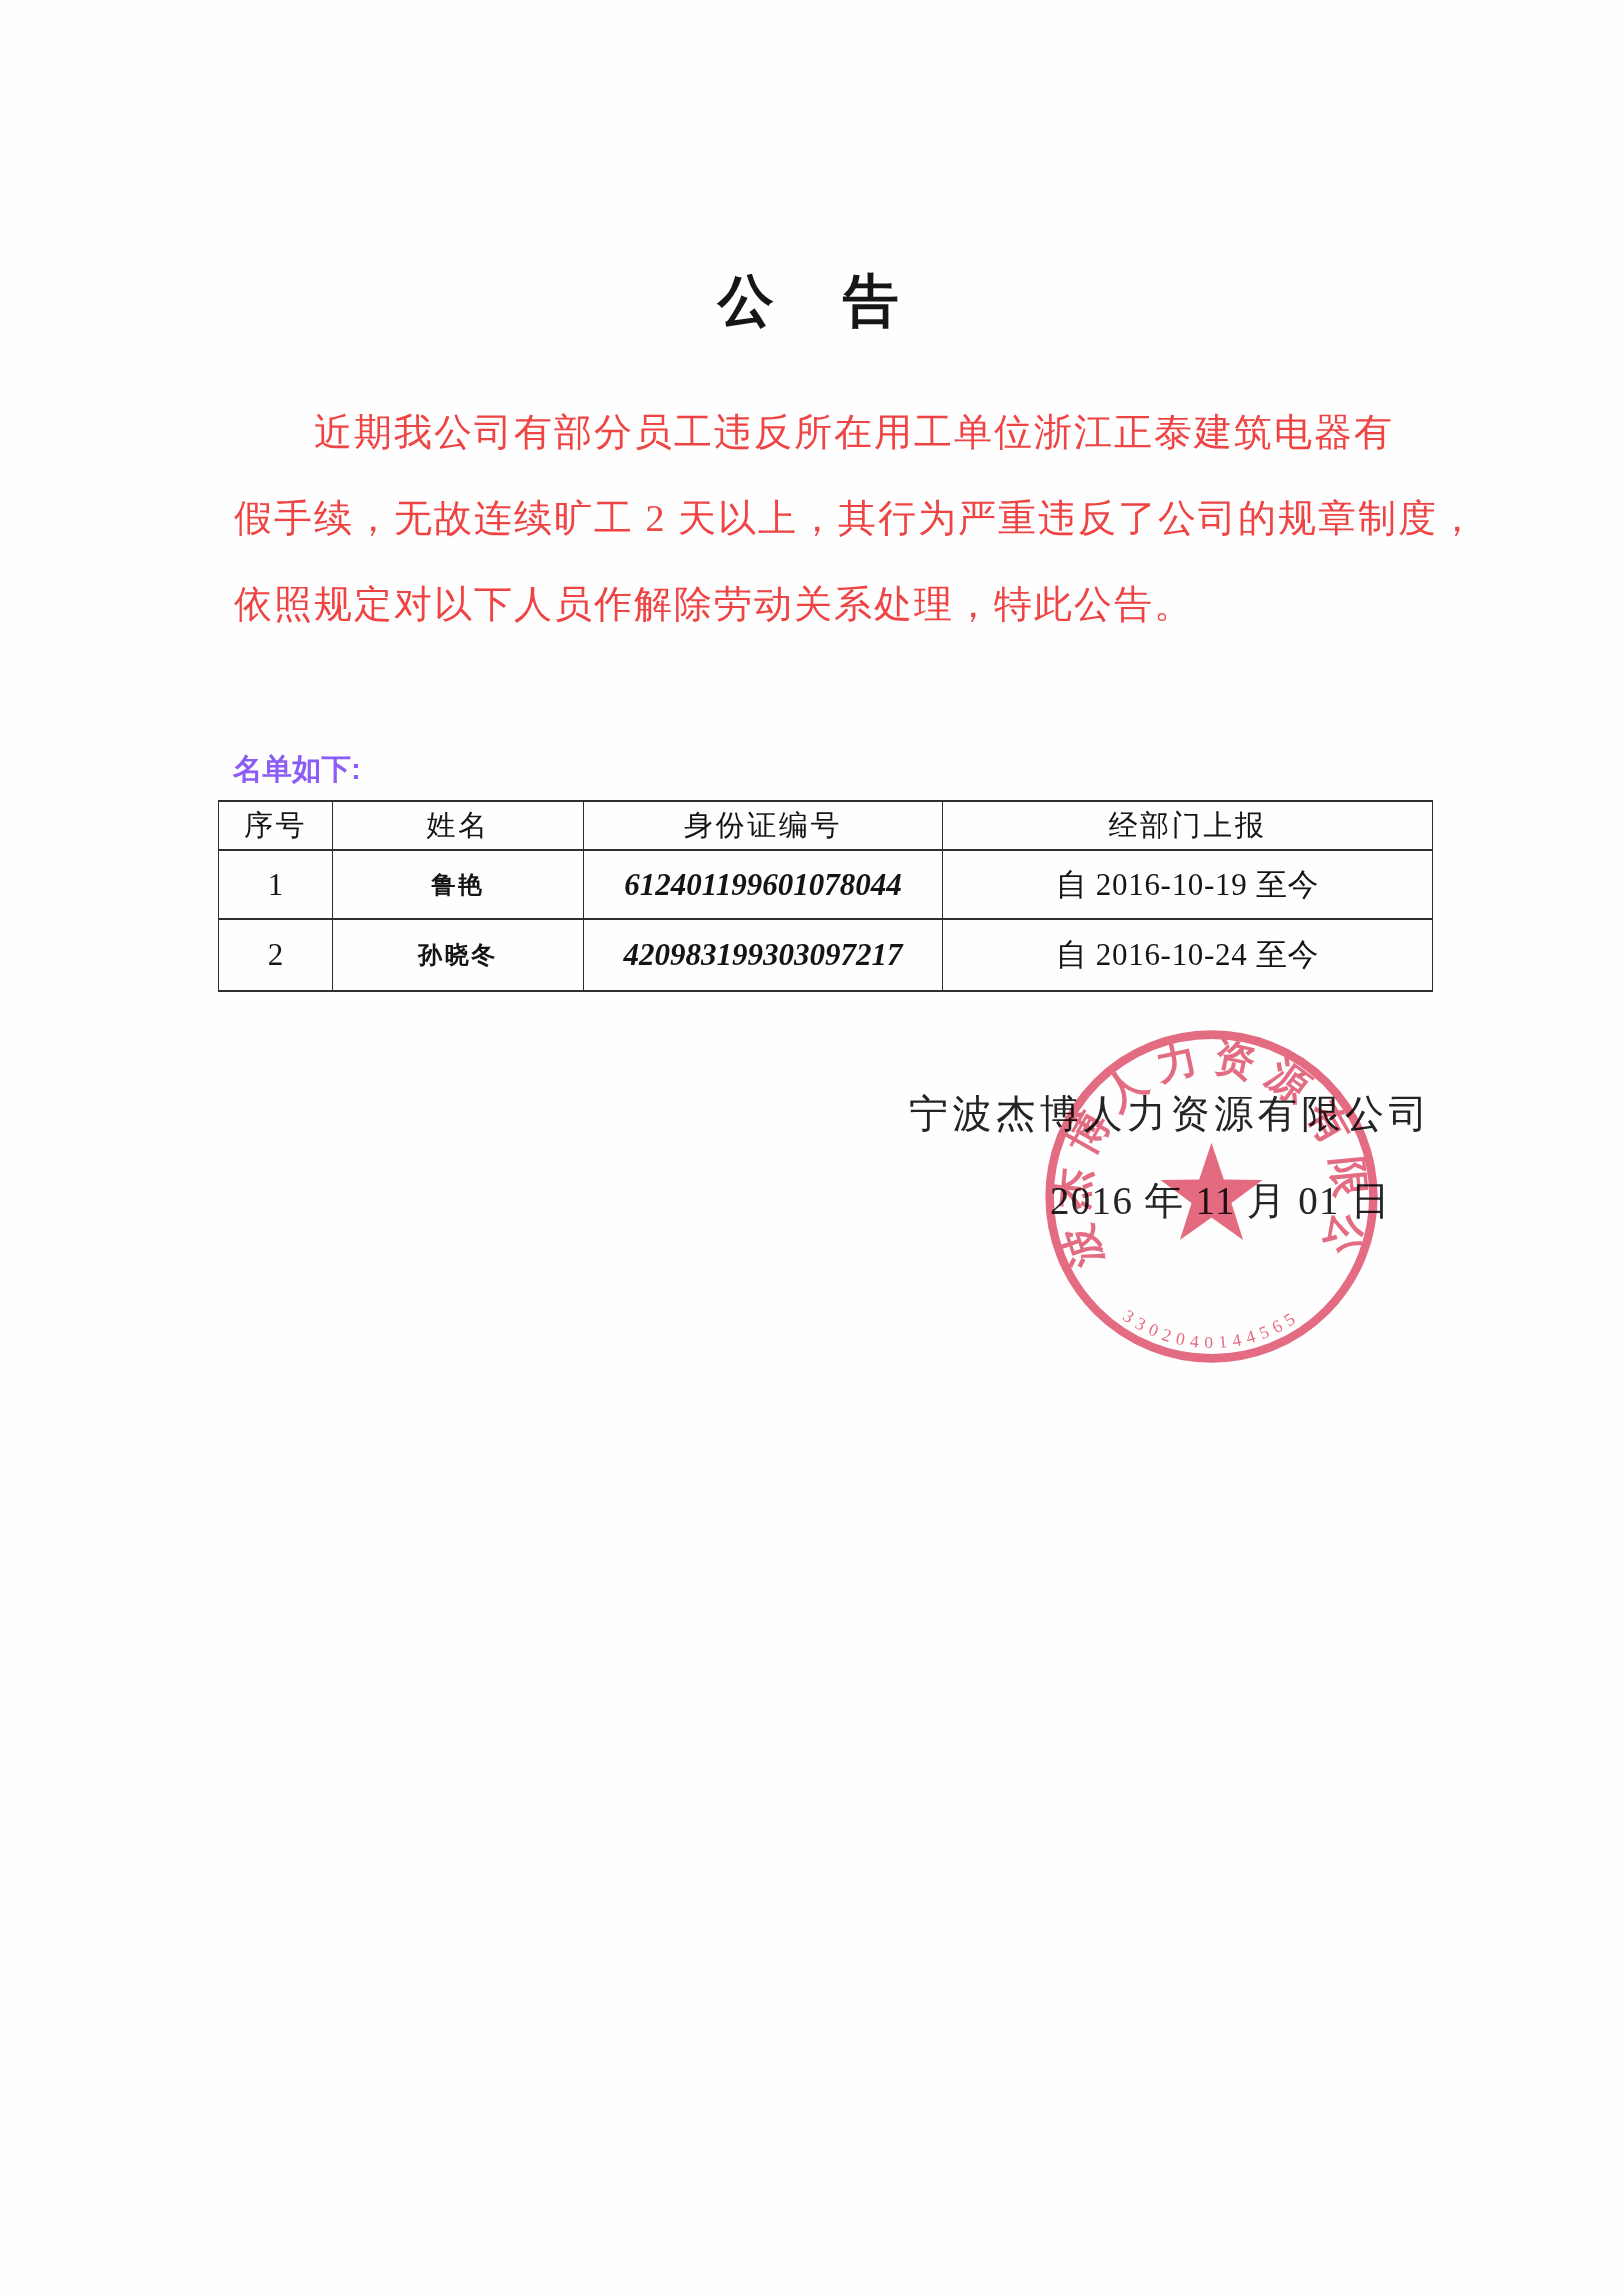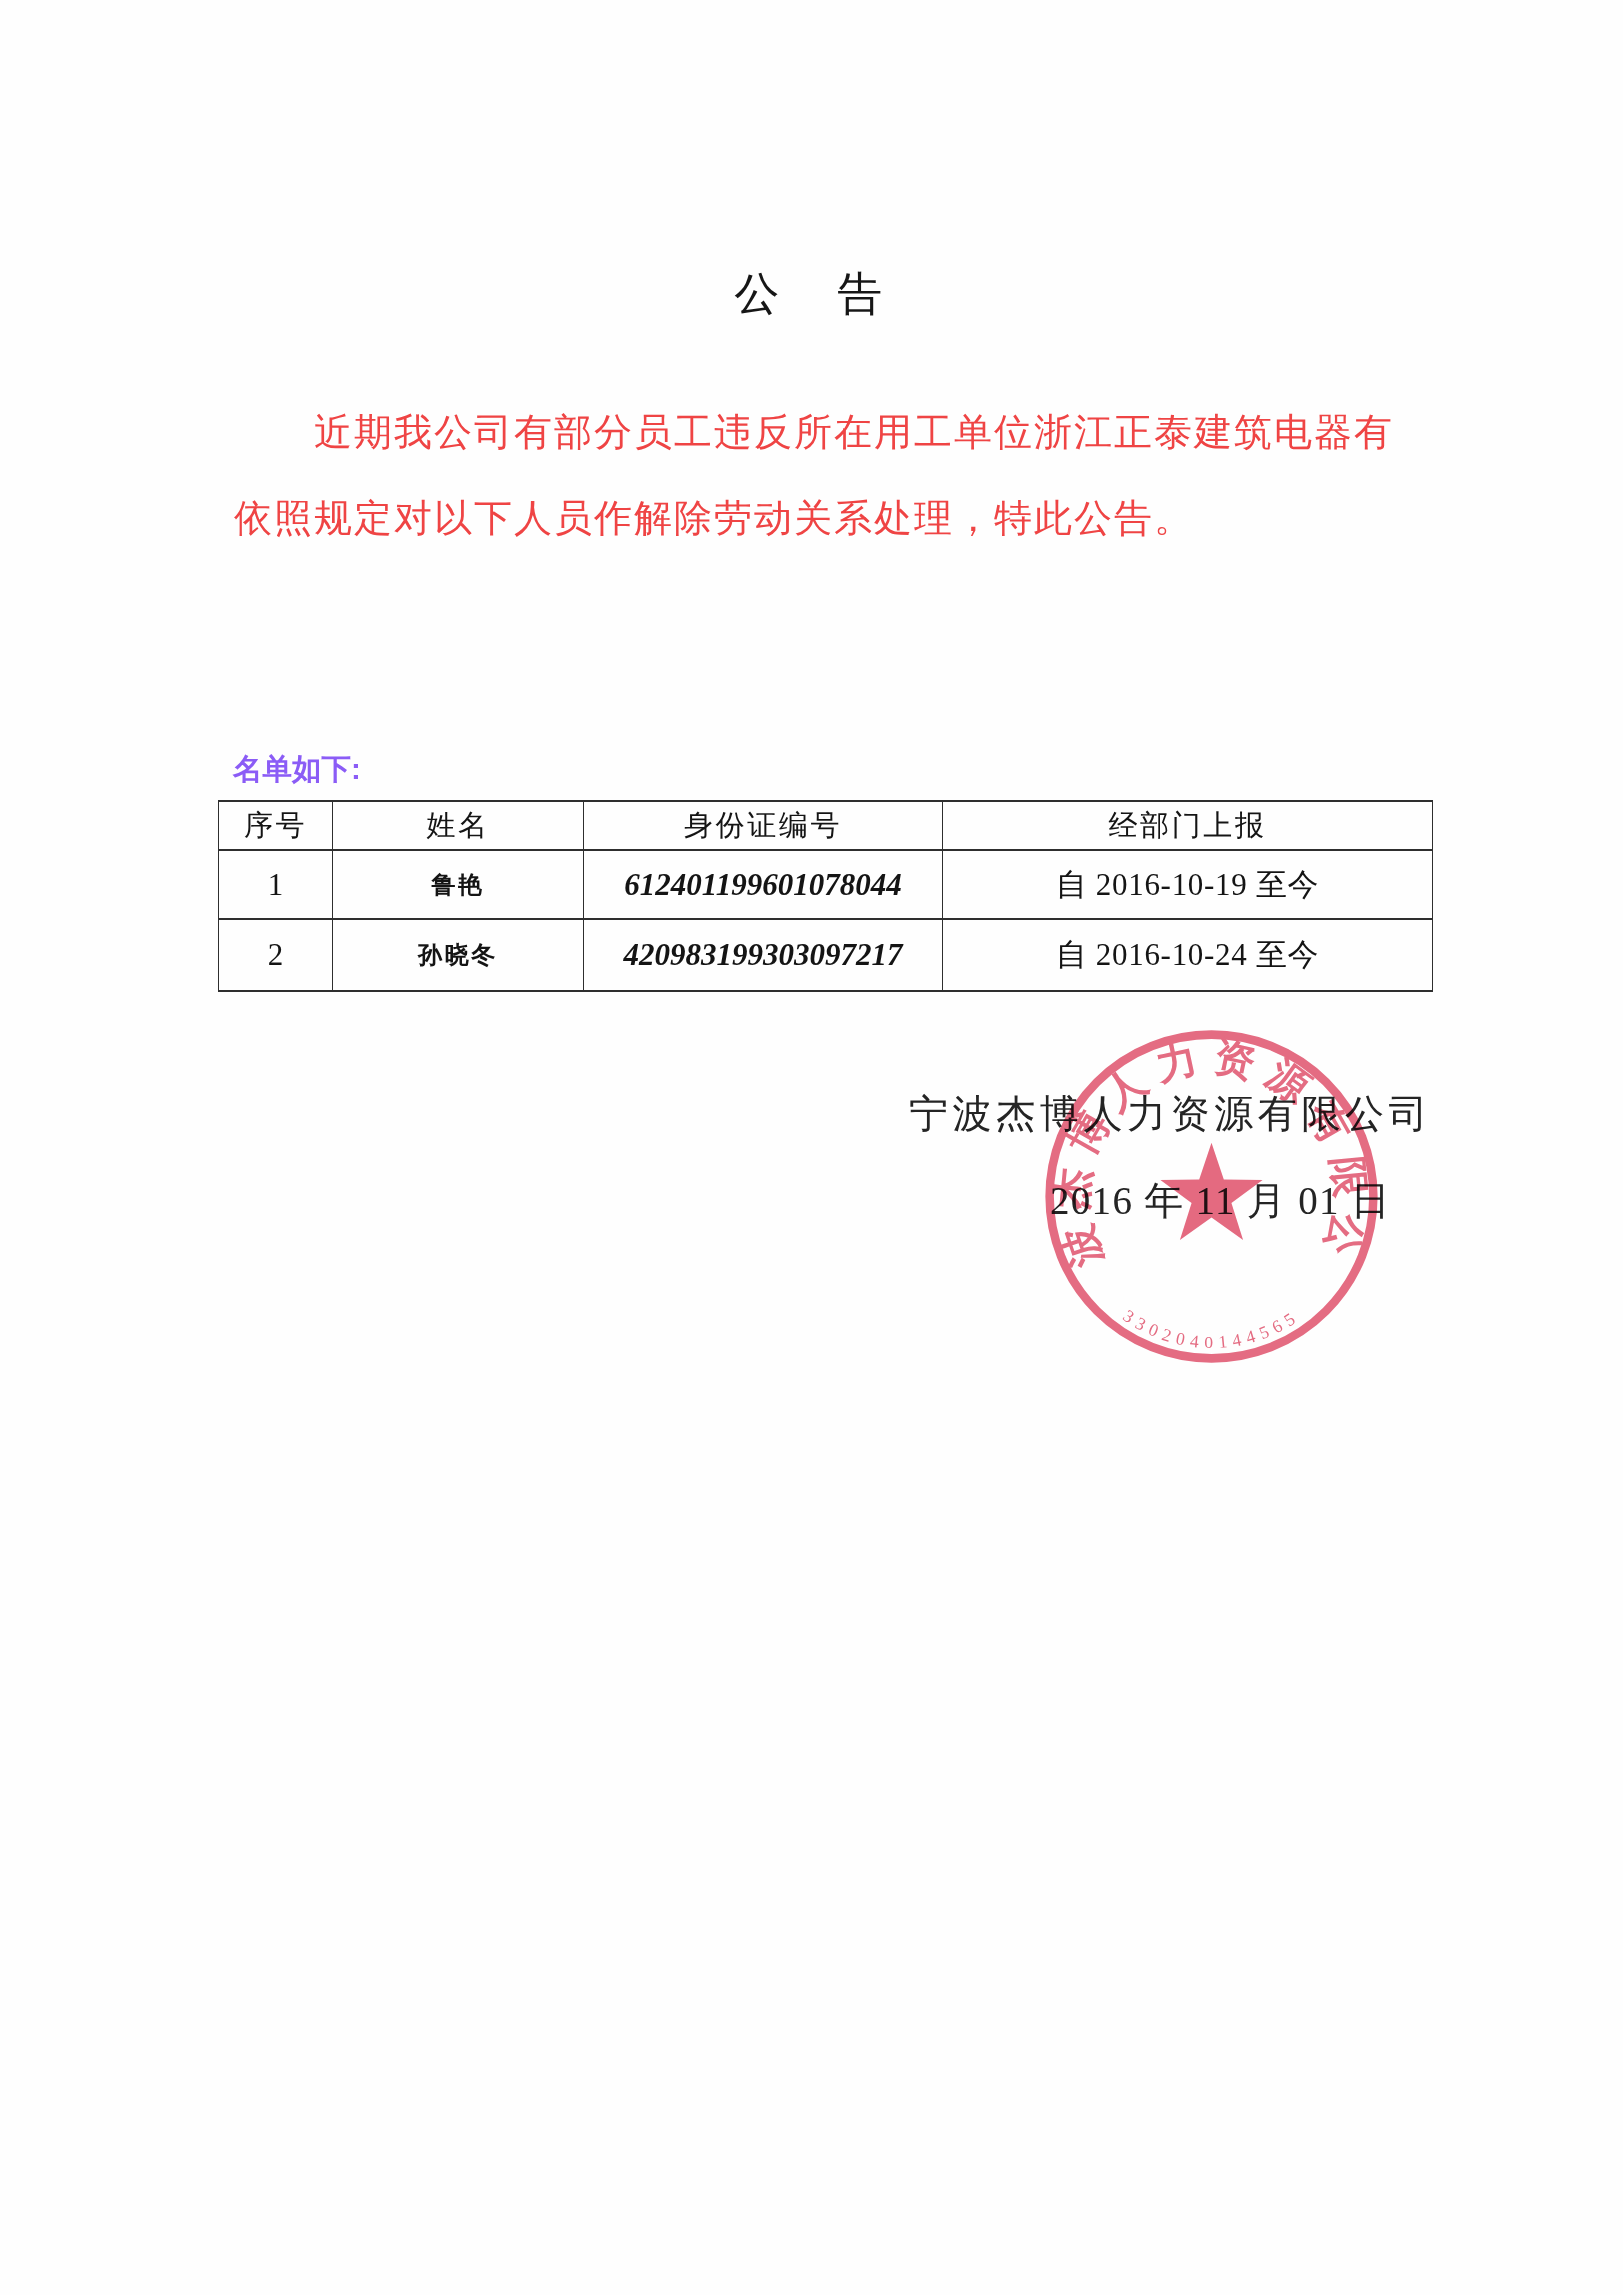--- a/index.html
+++ b/index.html
@@ -5,21 +5,21 @@
   html,body { margin:0; padding:0; background:#d8d8d8; }
   .page {
     position:relative; width:1623px; height:2295px;
     background:#fefefe; overflow:hidden;
     color:#1e1e1e;
   }
   .doc-title {
     position:absolute; top:264px; left:0; width:100%;
     text-align:center;
     font-family:"Liberation Serif", serif;
-    font-size:45px; font-weight:normal; letter-spacing:6.5px;
+    font-size:56px; font-weight:bold; letter-spacing:6.5px;
     color:#161616;
   }
   .para {
     position:absolute; left:234px; top:389px; width:1178px;
     font-family:"Liberation Serif", serif;
     font-size:38px; letter-spacing:2px; color:#ef4444;
   }
   .para .pline { height:86px; line-height:86px; white-space:nowrap; }
   .para .indent { text-indent:80px; }
   .list-label {
@@ -71,20 +71,21 @@
 </style>
 </head>
 <body>
 
 <div class="page">
 
   <div class="doc-title">公　告</div>
 
   <div class="para">
     <div class="pline indent">近期我公司有部分员工违反所在用工单位浙江正泰建筑电器有</div>
+    <div class="pline">假手续，无故连续旷工 2 天以上，其行为严重违反了公司的规章制度，</div>
     <div class="pline">依照规定对以下人员作解除劳动关系处理，特此公告。</div>
   </div>
 
   <div class="list-label">名单如下:</div>
 
   <div class="table-wrap">
     <table class="roster">
       <colgroup>
         <col style="width:114px">
         <col style="width:251px">

